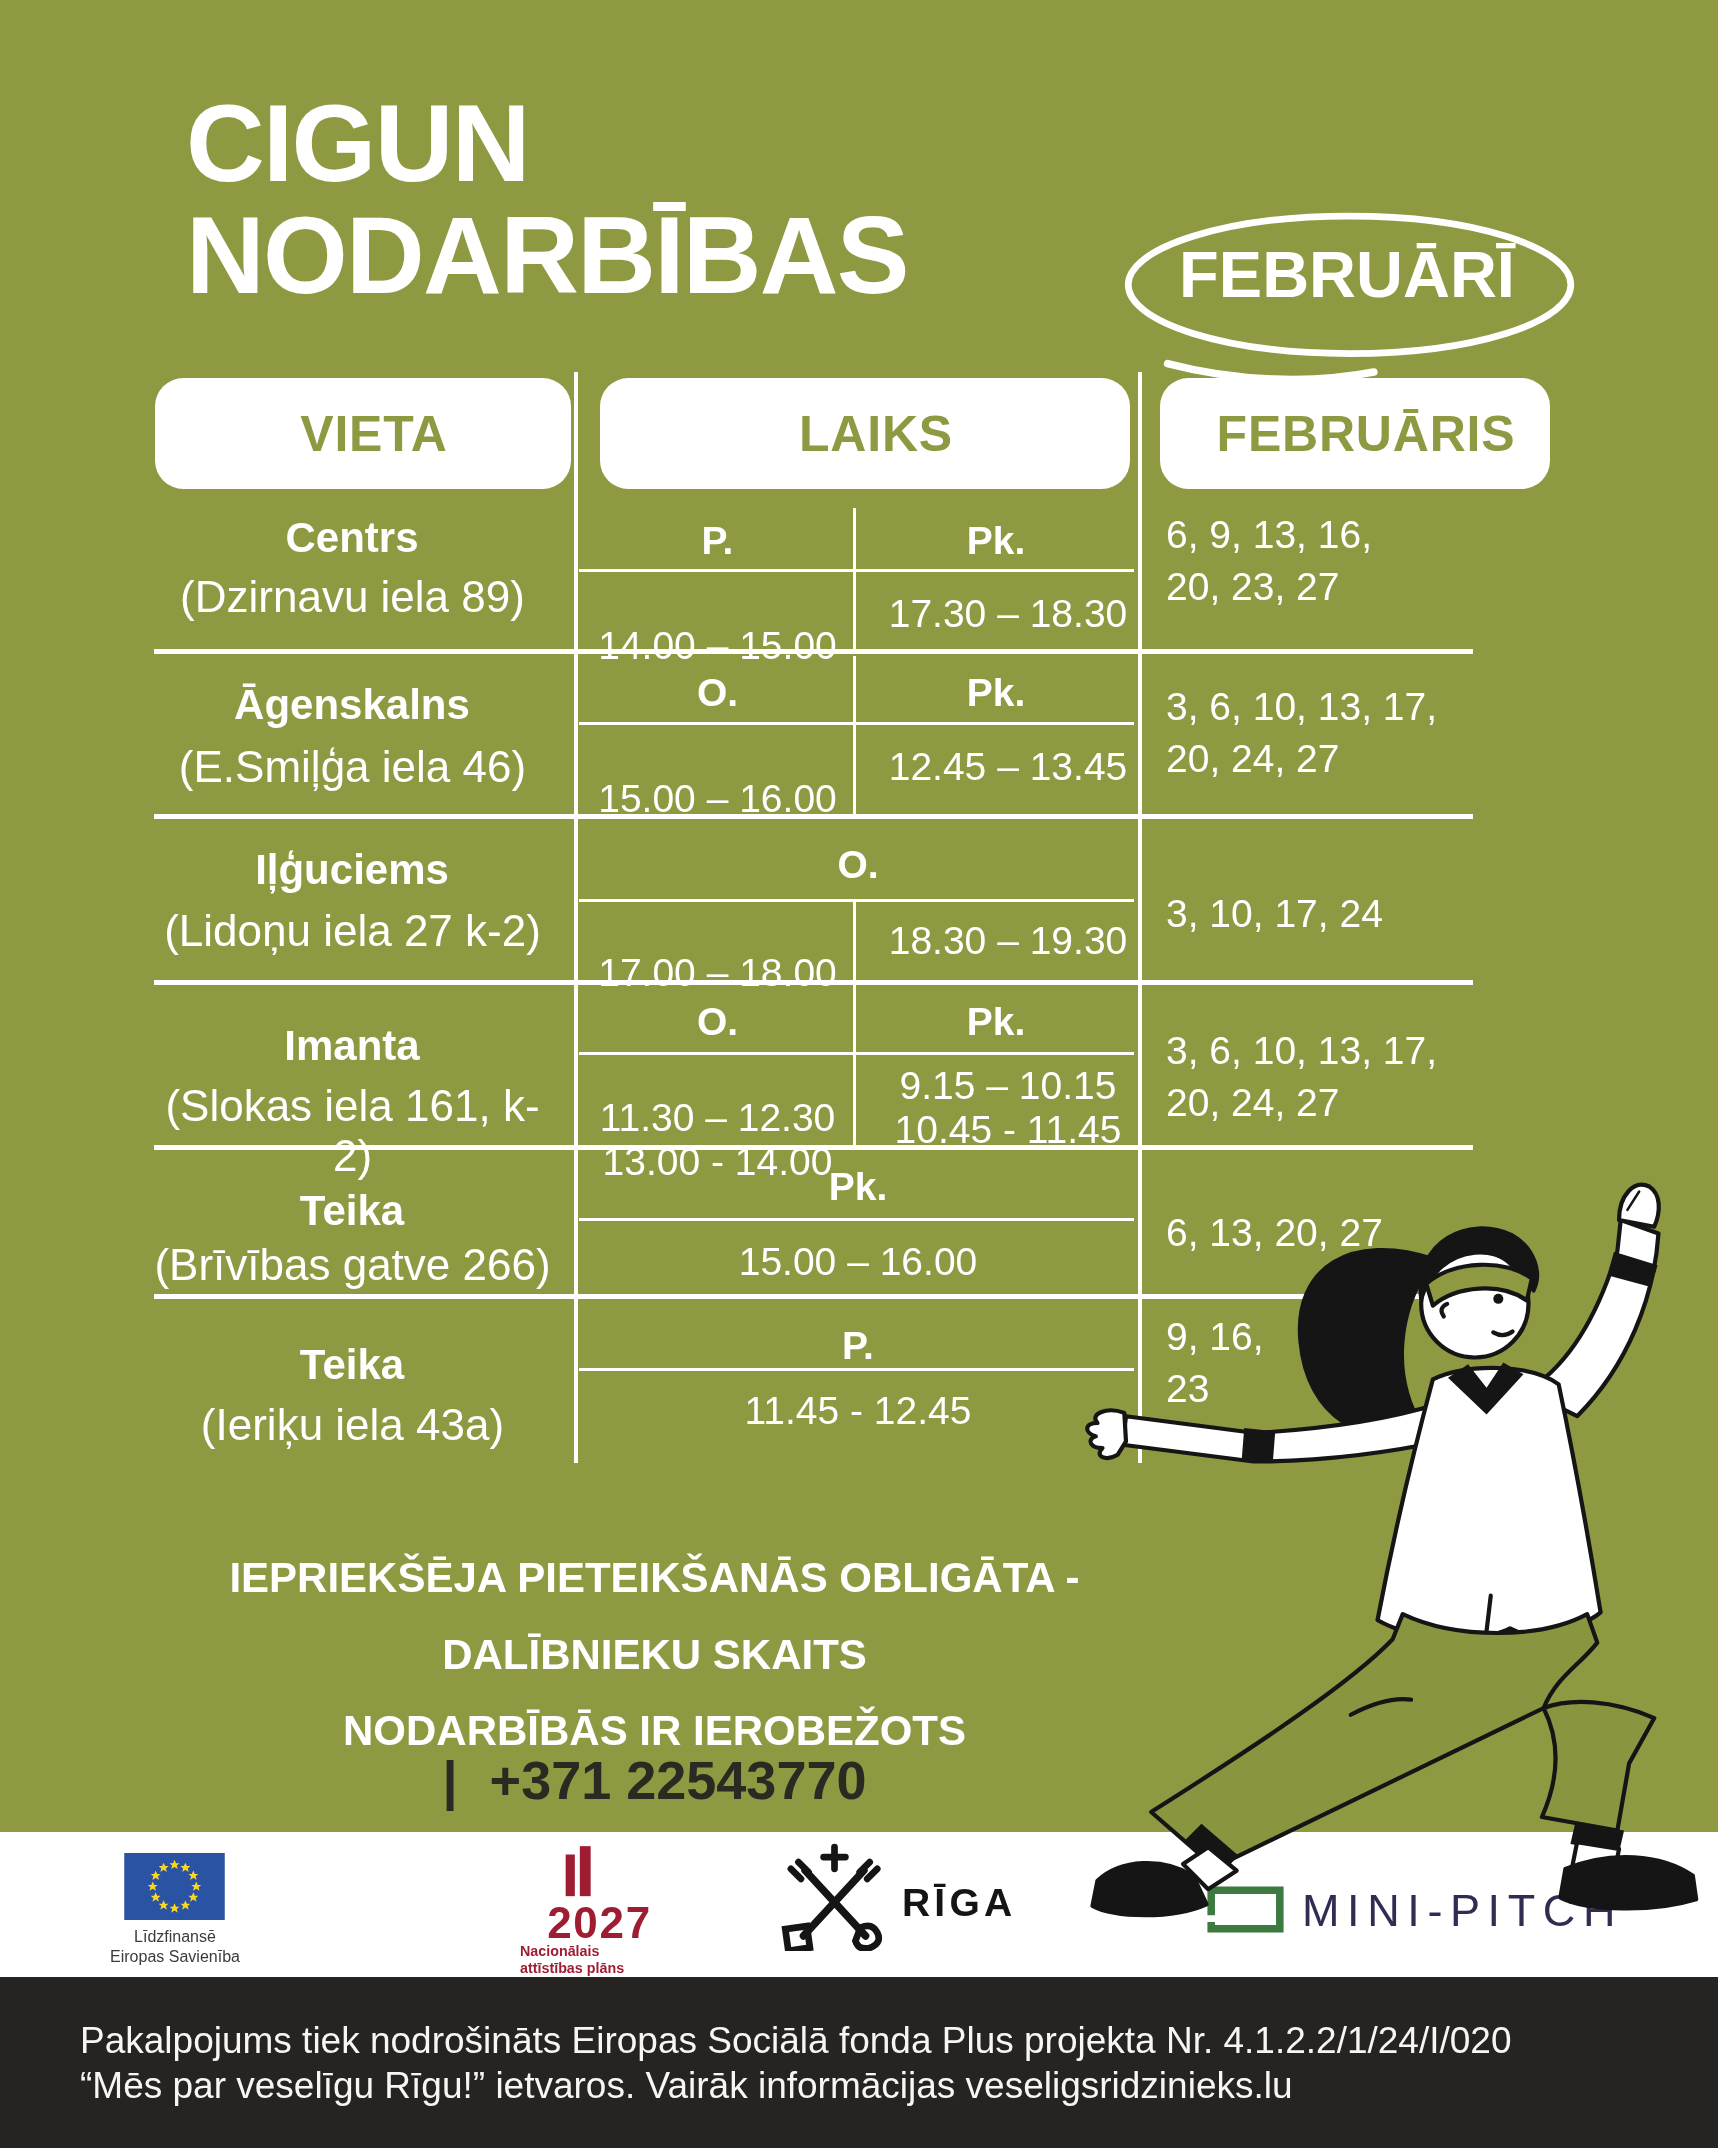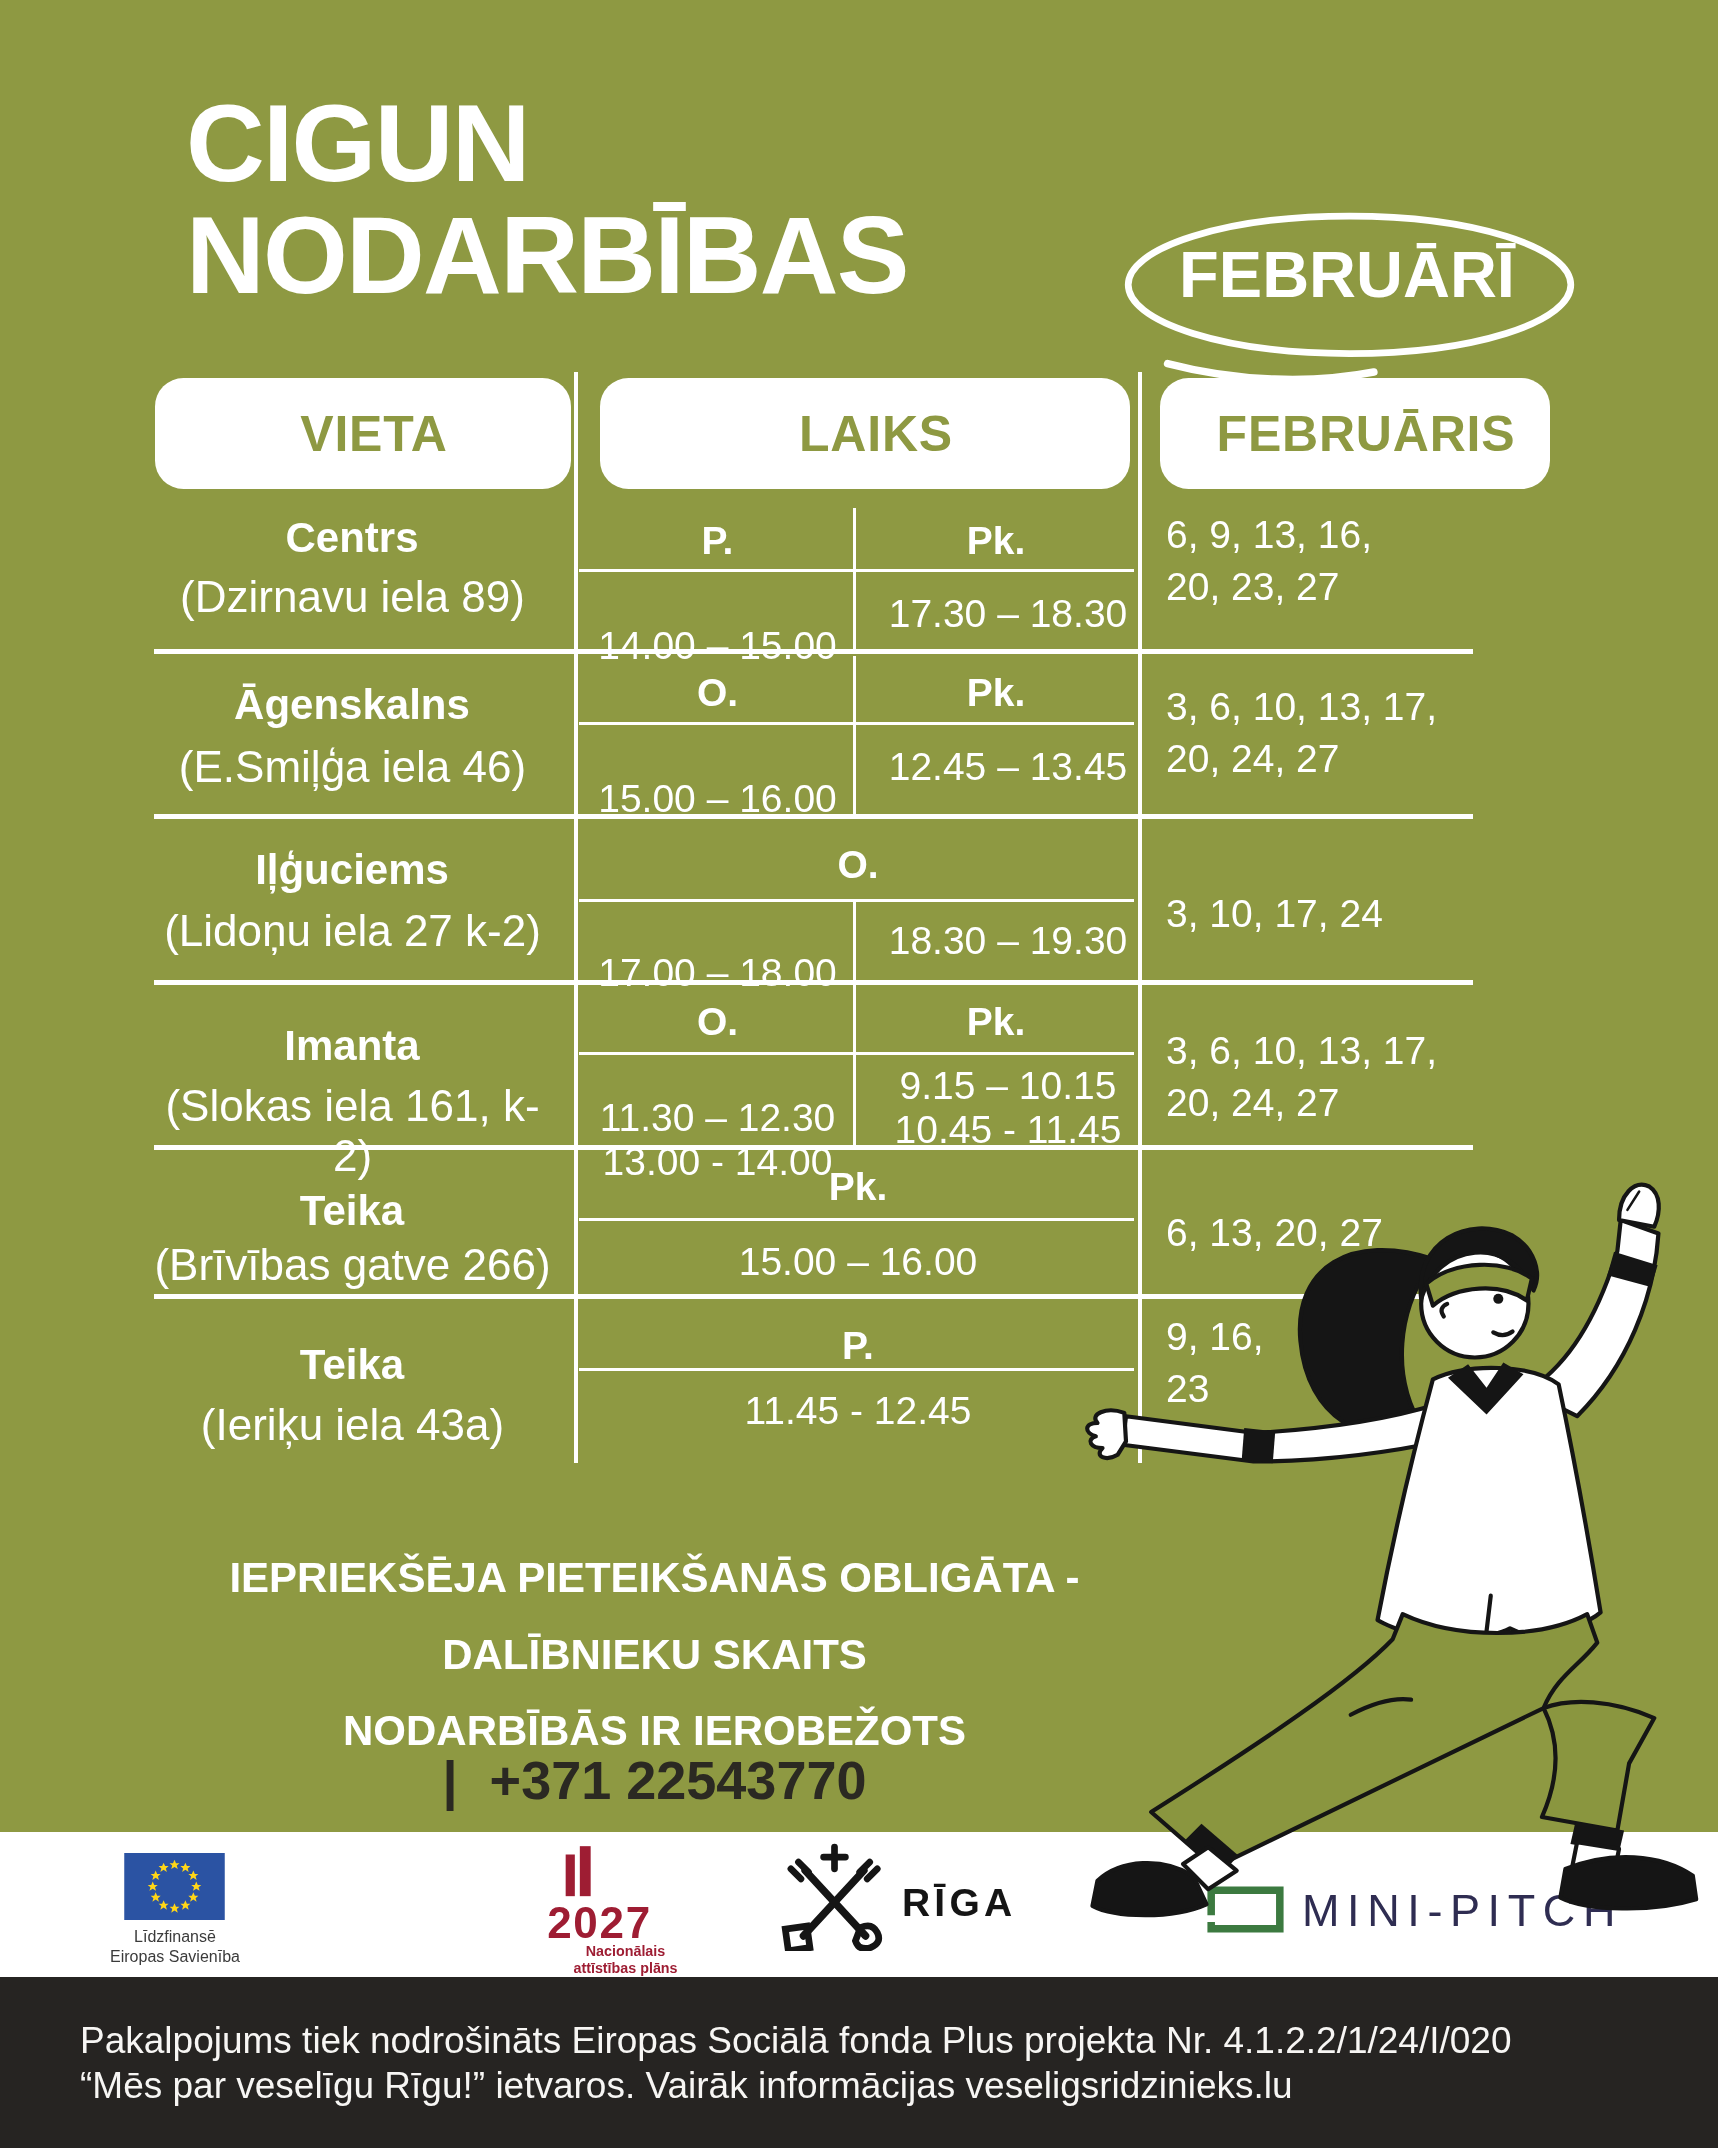--- a/index.html
+++ b/index.html
@@ -34,21 +34,21 @@
   .time-span{left:581px;width:554px;}
   .dates{left:1166px;width:369px;color:#fff;font-weight:400;font-size:39px;line-height:52px;}
   
   .notice{left:151px;width:1007px;text-align:center;color:#fff;
           font-weight:800;font-size:42px;}
   .contact{left:151px;top:1749px;width:1007px;display:flex;gap:32px;
            justify-content:center;color:#2b2922;font-weight:800;font-size:54px;}
   
   .white-band{left:0;top:1832px;width:1718px;height:145px;background:#fff;}
   .caption{color:#3b3b3b;font-size:16px;text-align:center;line-height:20px;}
-  .ndp-caption{color:#9e1d33;font-size:14.3px;font-weight:700;text-align:center;line-height:17px;margin-left:47px;}
+  .ndp-caption{color:#9e1d33;font-size:14.3px;font-weight:700;text-align:left;line-height:17px;}
   .ndp-year{color:#9e1d33;font-size:44px;font-weight:800;letter-spacing:1.7px;}
   .riga-label{color:#151515;font-size:39px;font-weight:700;letter-spacing:4.2px;}
   .minipitch-label{color:#2f2d52;font-size:45px;font-weight:300;letter-spacing:7.6px;}
   .bottom-bar{left:0;top:1977px;width:1718px;height:171px;background:#262422;}
   .bottom-text{left:80px;width:1594px;color:#f7f6f4;font-size:37px;
                font-weight:500;line-height:45px;}
 </style>
 </head>
 <body>
 

